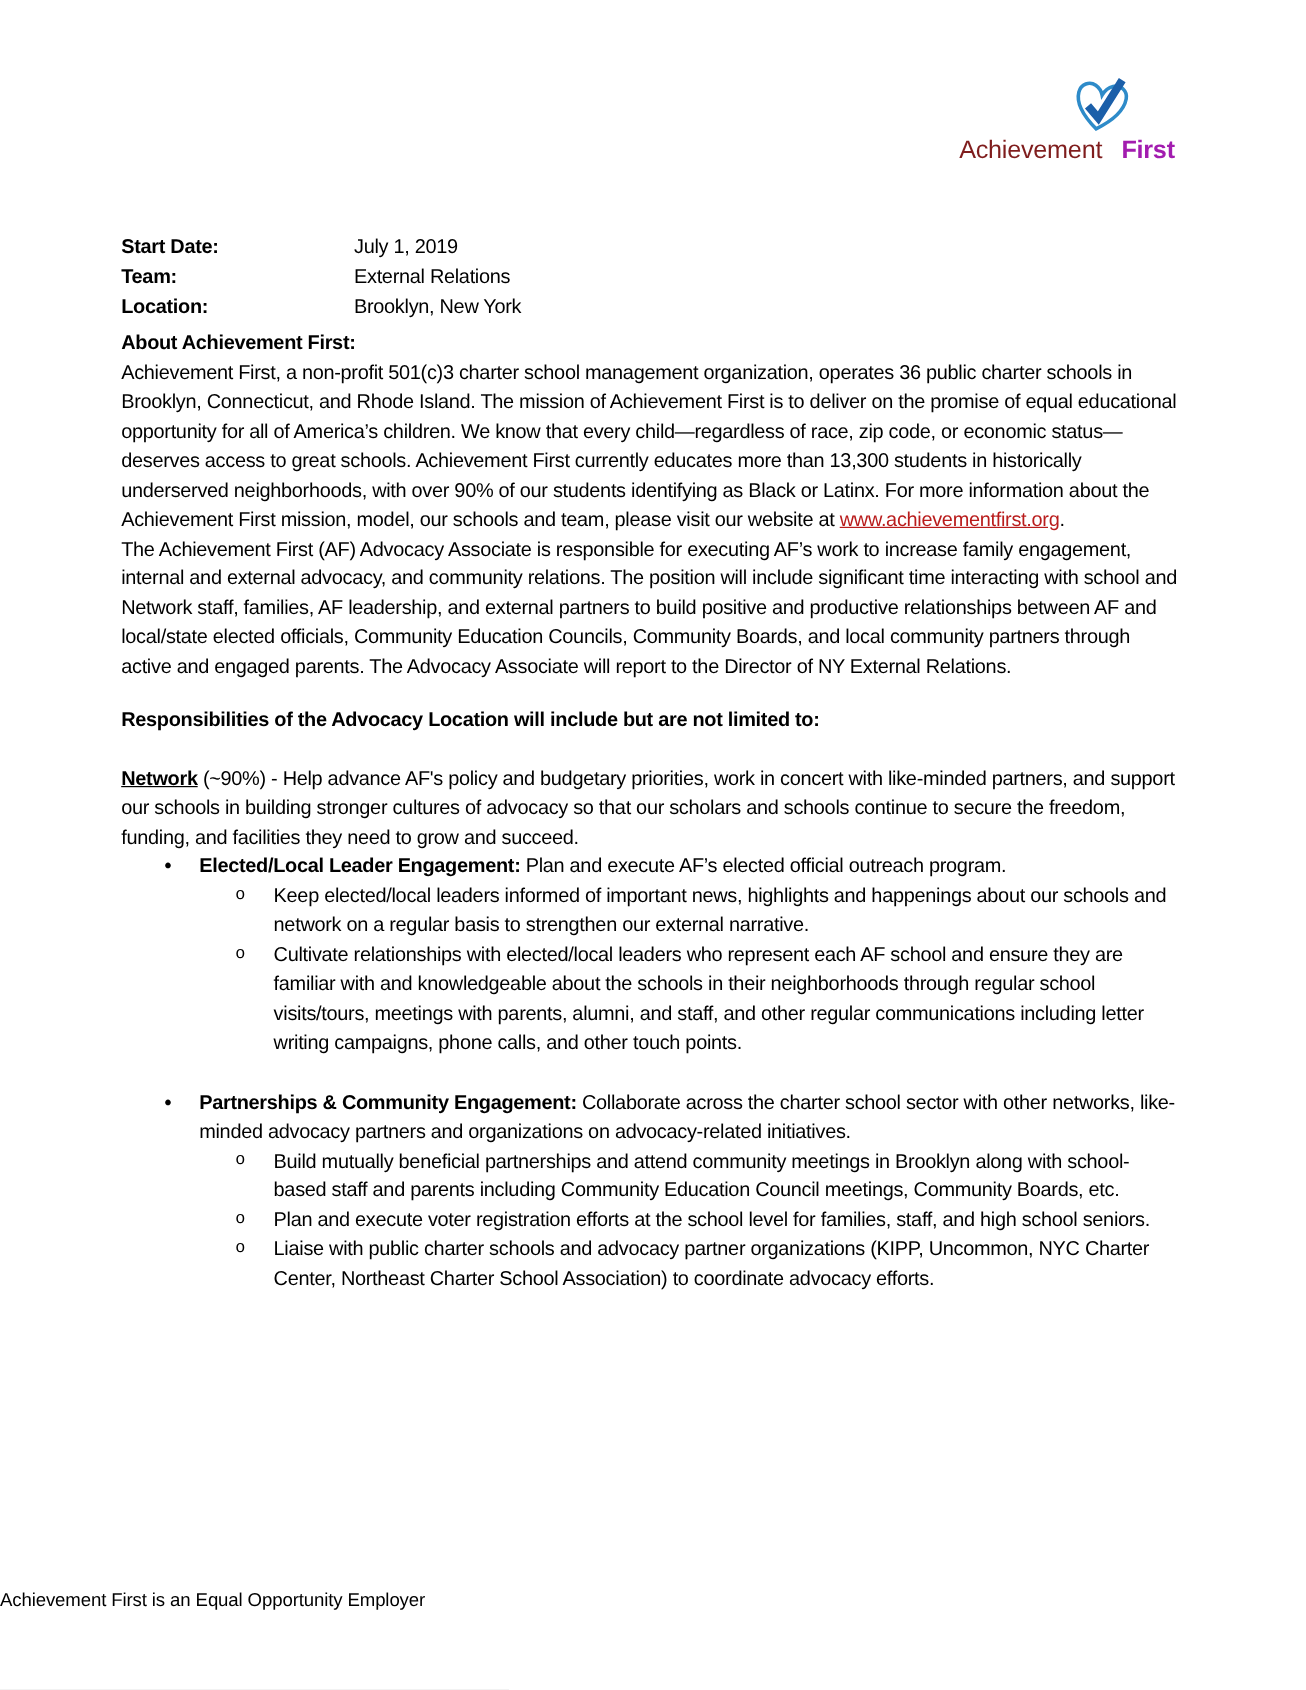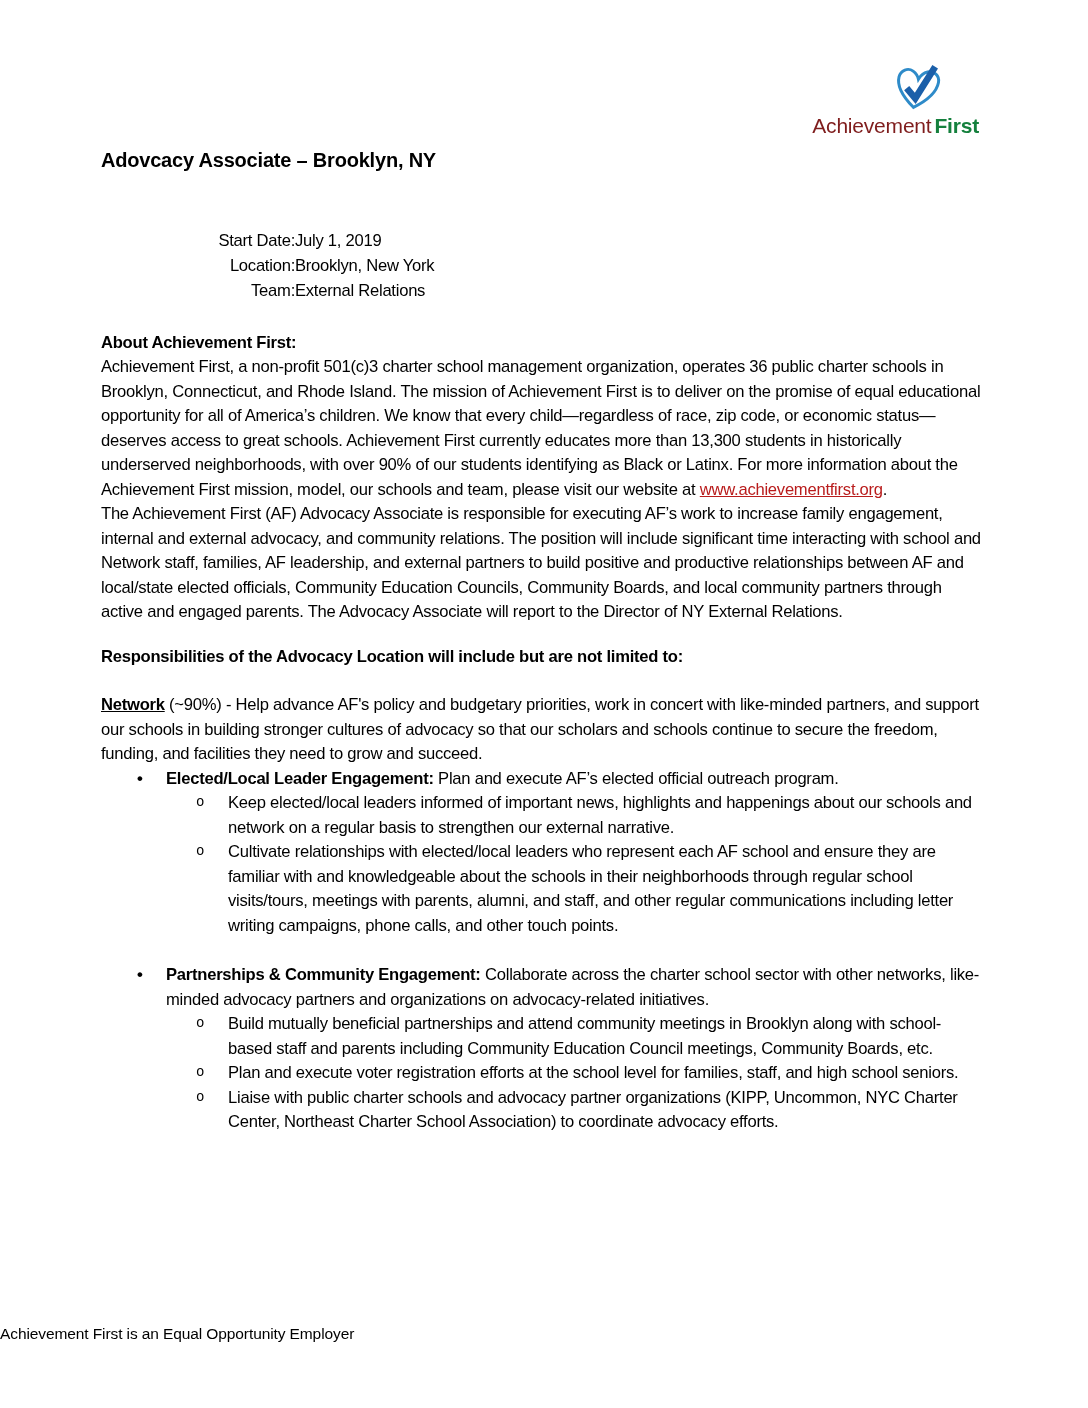--- a/index.html
+++ b/index.html
@@ -31,35 +31,35 @@
     margin-right: 6px;
   }
   .logo-icon { margin-right: 26px; }
   .logo-text {
     font-size: 21px;
     line-height: 24px;
     letter-spacing: -0.2px;
     white-space: nowrap;
   }
   .logo-word-regular { color: #7f1d1d; font-weight: 400; }
-  .logo-word-bold { color: #15803d; font-weight: 700; margin-left: 3px; }
+  .logo-word-bold { color: #a21caf; font-weight: 700; margin-left: 16px; }
   
   .doc-title {
     margin-top: 10px;
     font-size: 20px;
     font-weight: 700;
     letter-spacing: -0.2px;
   }
   
   .meta { margin-top: 55px; line-height: 25px; }
   .meta-row { display: flex; }
-  .meta-label { width: 194px; font-weight: 400; flex: none; text-align: right; }
+  .meta-label { width: 194px; font-weight: 700; flex: none; }
   .meta-value { font-weight: 400; }
   
-  .h-about { margin-top: 28px; font-weight: 700; }
+  .h-about { margin-top: 6px; font-weight: 700; }
   .h-summary { margin-top: 19px; font-weight: 700; }
   .h-resp { margin-top: 20px; font-weight: 700; }
   .para { margin: 0; }
   .advocacy-para { margin-top: 24px; }
   .advocacy-lead { font-weight: 700; text-decoration: underline; }
   .doc-link { color: #b91c1c; text-decoration: underline; cursor: pointer; }
   
   .b1 { position: relative; padding-left: 65px; }
   .b1 .marker1 {
     position: absolute; left: 36px; top: 0;
@@ -93,34 +93,33 @@
     <div class="logo">
       <svg class="logo-icon" width="70" height="50" viewBox="0 0 72 64" aria-hidden="true">
         <path d="M33 56 C18 44 8.5 31 10 19.5 C11.2 10.5 20 6.2 27 10 C31 12.2 34 16.5 35 19.5 C37 15 40.5 10.8 45.5 9 C53.5 6.2 61.5 11.5 61 20.5 C60.2 32.5 49 45.5 33 56 Z" fill="none" stroke="#2e8bc9" stroke-width="3.8" transform="rotate(7 36 32)"></path>
         <path d="M21.5 31 L32.5 44 L58 3.5" fill="none" stroke="#1b5fa9" stroke-width="8.5"></path>
       </svg>
       <div class="logo-text">
         <span class="logo-word-regular">Achievement</span><span class="logo-word-bold">First</span>
       </div>
     </div>
 
-    <div class="doc-title">Adovcacy Associate – Brooklyn, NY</div>
 
     <div class="meta">
       <div class="meta-row">
         <span class="meta-label">Start Date:</span>
         <span class="meta-value">July 1, 2019</span>
       </div>
       <div class="meta-row">
+        <span class="meta-label">Team:</span>
+        <span class="meta-value">External Relations</span>
+      </div>
+      <div class="meta-row">
         <span class="meta-label">Location:</span>
         <span class="meta-value">Brooklyn, New York</span>
-      </div>
-      <div class="meta-row">
-        <span class="meta-label">Team:</span>
-        <span class="meta-value">External Relations</span>
       </div>
     </div>
 
     <div class="h-about">About Achievement First:</div>
     <p class="para"><span>Achievement First, a non-profit 501(c)3 charter school management organization, operates 36 public charter schools in Brooklyn, Connecticut, and Rhode Island. The mission of Achievement First is to deliver on the promise of equal educational opportunity for all of America’s children. We know that every child—regardless of race, zip code, or economic status—deserves access to great schools. Achievement First currently educates more than 13,300 students in historically underserved neighborhoods, with over 90% of our students identifying as Black or Latinx. For more information about the Achievement First mission, model, our schools and team, please visit our website at </span><a class="doc-link">www.achievementfirst.org</a><span>.</span></p>
 
     <p class="para">The Achievement First (AF) Advocacy Associate is responsible for executing AF’s work to increase family engagement, internal and external advocacy, and community relations. The position will include significant time interacting with school and Network staff, families, AF leadership, and external partners to build positive and productive relationships between AF and local/state elected officials, Community Education Councils, Community Boards, and local community partners through active and engaged parents. The Advocacy Associate will report to the Director of NY External Relations.</p>
 
     <div class="h-resp">Responsibilities of the Advocacy Location will include but are not limited to:</div>
 

